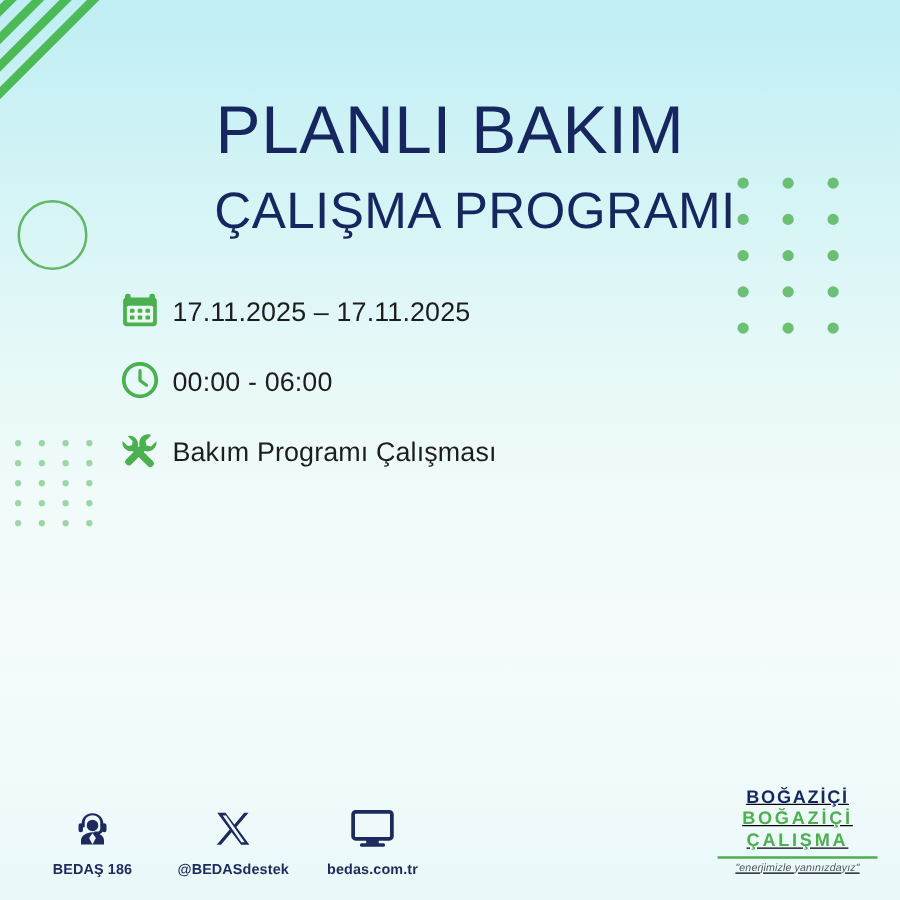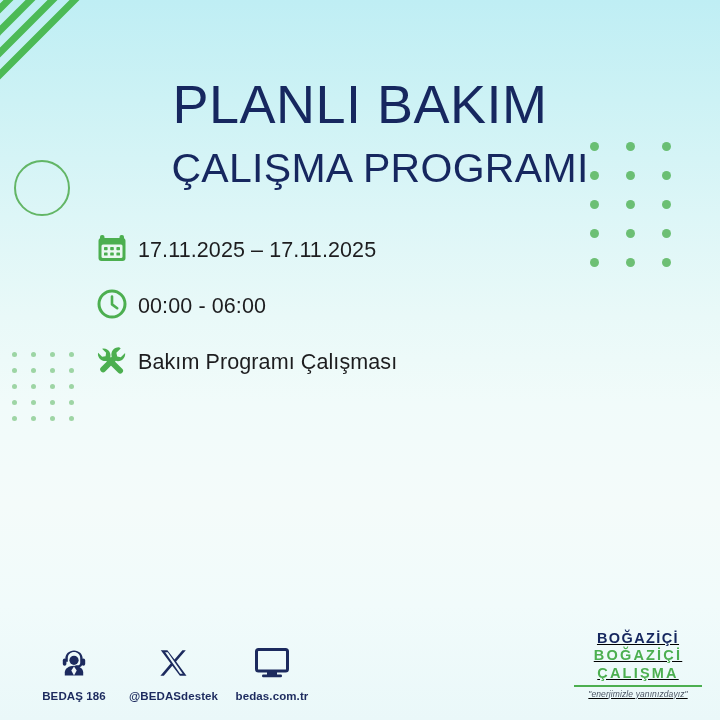--- a/index.html
+++ b/index.html
@@ -133,21 +133,21 @@
   }
   #row-location .info-text { max-width: 560px; }
 
   
   .footer {
     position: absolute;
     left: 30px;
     bottom: 18px;
     display: flex;
     align-items: flex-end;
-    gap: 11px;
+    gap: 24px;
   }
   .foot-item {
     width: 88px;
     text-align: center;
   }
   .foot-icon { height: 40px; display:flex; align-items:center; justify-content:center; }
   .foot-label {
     margin-top: 7px;
     font-size: 11.5px;
     font-weight: 700;

